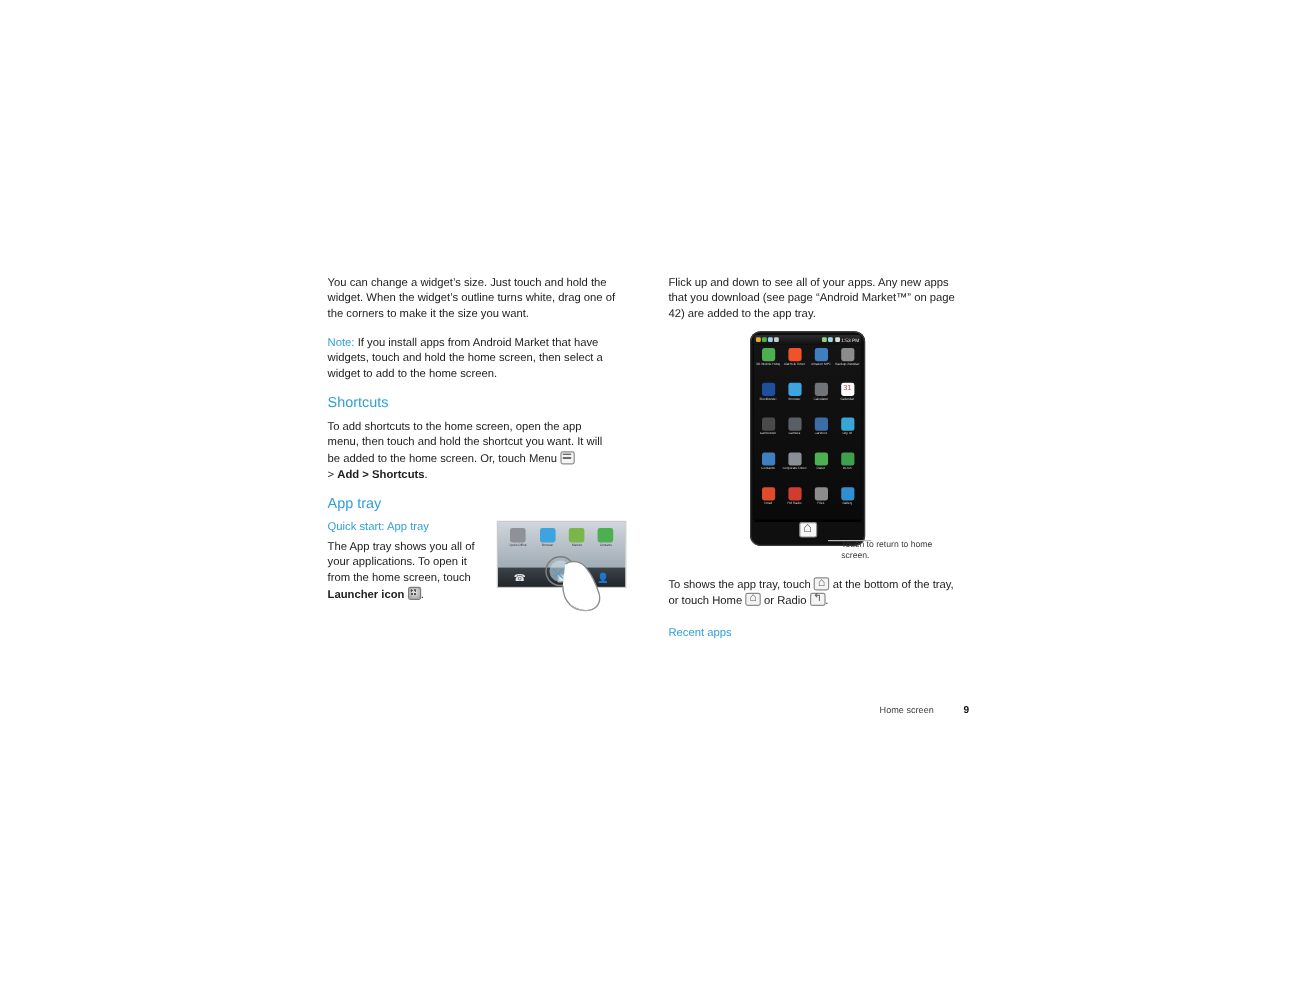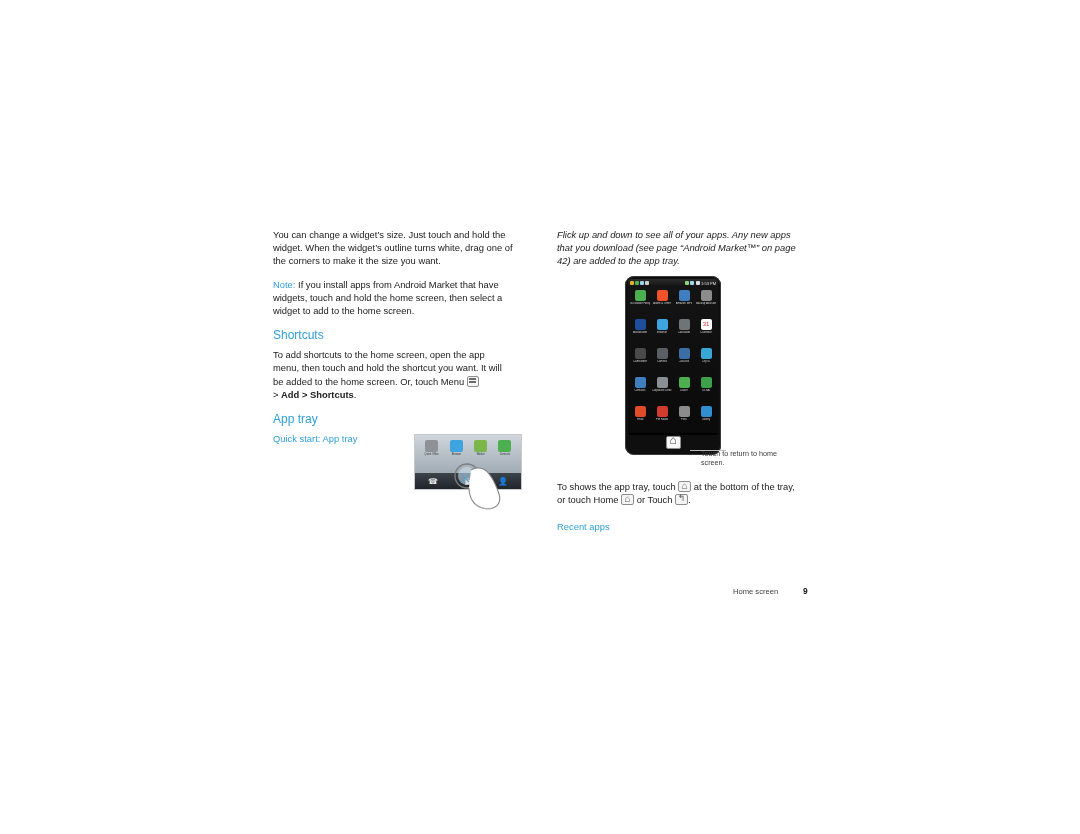--- a/index.html
+++ b/index.html
@@ -22,21 +22,21 @@
     height: 834px;
   }
   .col {
     position: absolute;
     width: 240px;
     font-size: 9.4px;
     line-height: 13.2px;
     color: #212121;
   }
   .col-left { left: 273px; top: 228px; }
-  .col-right { left: 557px; top: 228px; font-style: italic; }
+  .col-right { left: 557px; top: 228px; }
 
   p { margin: 0 0 0 0; }
   .para { margin-bottom: 10px; }
 
   .h-blue {
     color: #2f9fd8;
     font-size: 12px;
     line-height: 16px;
     margin: 8px 0 5px 0;
     font-weight: normal;
@@ -251,20 +251,21 @@
     <p class="para"><span class="note-label">Note:</span><span> If you install apps from Android Market that have widgets, touch and hold the home screen, then select a widget to add to the home screen.</span></p>
 
     <h2 class="h-blue">Shortcuts</h2>
 
     <p class="para"><span>To add shortcuts to the home screen, open the app menu, then touch and hold the shortcut you want. It will be added to the home screen. Or, touch Menu </span><span class="ic ic-menu"></span><br><span>&gt; </span><b>Add &gt; Shortcuts</b><span>.</span></p>
 
     <h2 class="h-blue">App tray</h2>
 
     <p class="h-quick">Quick start: App tray</p>
 
+    <p class="para" style="width:130px"><span>The App tray shows you all of your applications. To open it from the home screen, touch </span><b>Launcher icon</b> <span class="ic ic-launcher"></span><span>.</span></p>
   </div>
 
   <div class="homeshot">
     <div class="hs-icons">
       <div class="hs-app">
         <div class="hs-ic" style="background:#8e9297"></div>
         <div class="hs-lbl">Quick Office</div>
       </div>
       <div class="hs-app">
         <div class="hs-ic" style="background:#3da4df"></div>
@@ -403,21 +404,21 @@
     </div>
     <div class="phone-home">
       <span class="home-btn"></span>
     </div>
   </div>
 
   <div class="callout-line"></div>
   <div class="callout">Touch to return to home screen.</div>
 
   <div class="col" style="left:557px; top:480px;">
-    <p class="para"><span>To shows the app tray, touch </span><span class="ic ic-home"></span><span> at the bottom of the tray, or touch Home </span><span class="ic ic-home"></span><span> or Touch </span><span class="ic ic-back"></span><span>.</span></p>
+    <p class="para"><span>To shows the app tray, touch </span><span class="ic ic-home"></span><span> at the bottom of the tray, or touch Home </span><span class="ic ic-home"></span><span> or Radio </span><span class="ic ic-back"></span><span>.</span></p>
 
     <h2 class="h-quick" style="margin-top:14px">Recent apps</h2>
 
   </div>
 
   <div class="footer">
     <span>Home screen</span>
     <span class="pg">9</span>
   </div>
 

